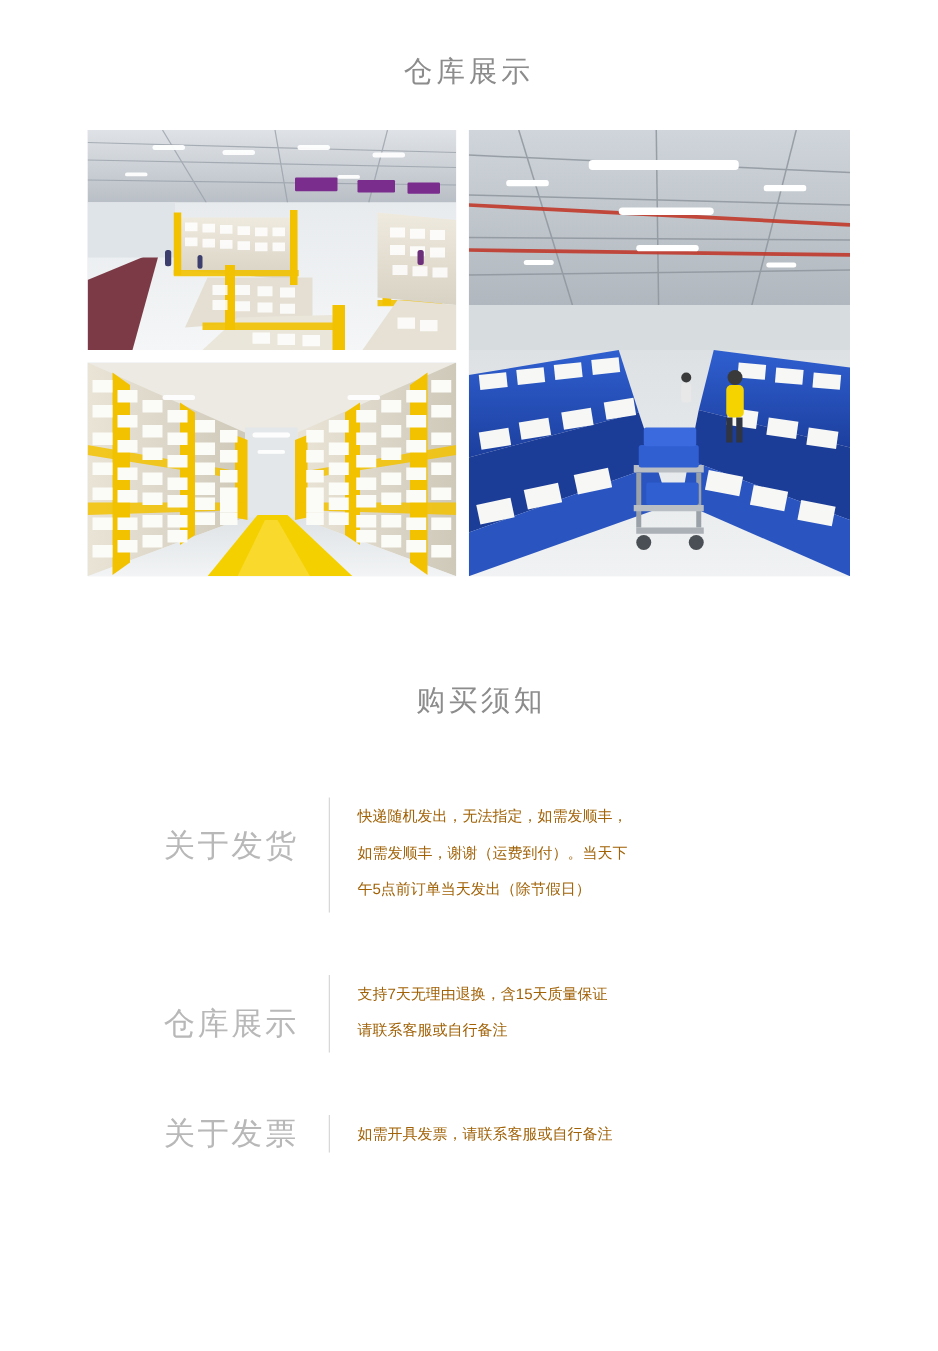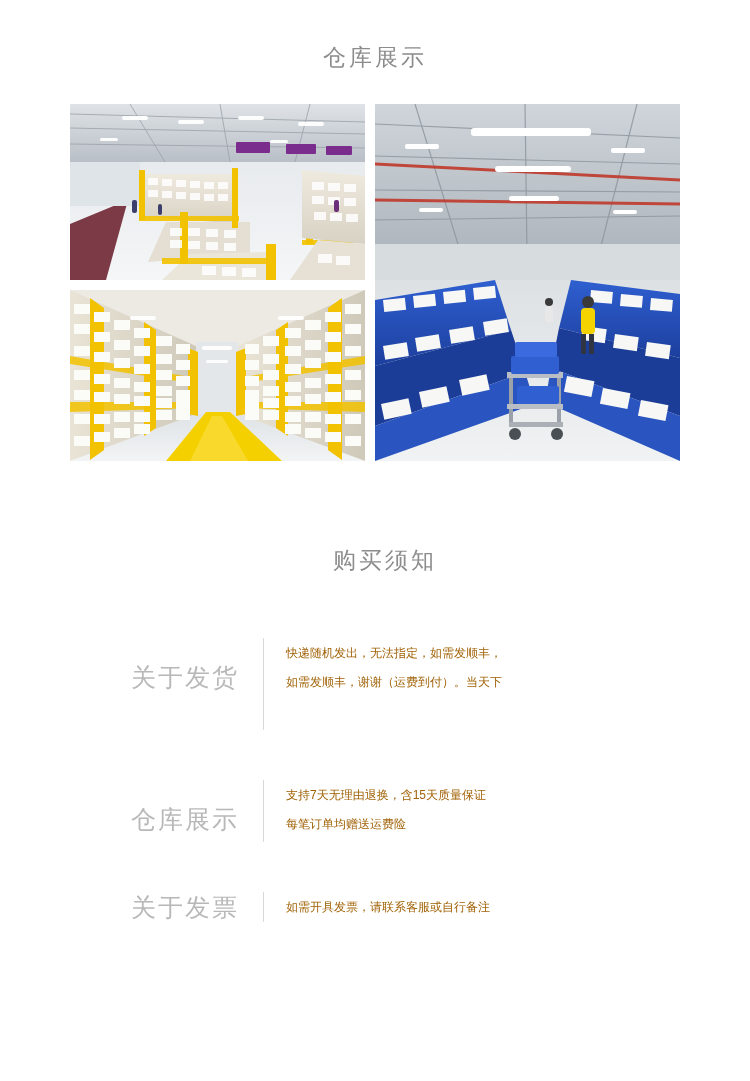--- a/index.html
+++ b/index.html
@@ -483,29 +483,30 @@
     <div class="section-title" id="notice-title">购买须知</div>
 
     <div class="notice-list">
 
       <div class="notice-row row-shipping">
         <div class="notice-label">关于发货</div>
         <div class="notice-divider"></div>
         <div class="notice-text">
           <p>快递随机发出，无法指定，如需发顺丰，</p>
           <p>如需发顺丰，谢谢（运费到付）。当天下</p>
+          <p>午5点前订单当天发出（除节假日）</p>
         </div>
       </div>
 
       <div class="notice-row row-aftersale">
         <div class="notice-label">仓库展示</div>
         <div class="notice-divider"></div>
         <div class="notice-text">
           <p>支持7天无理由退换，含15天质量保证</p>
-          <p>每笔订单均赠送运费险</p>
+          <p>请联系客服或自行备注</p>
         </div>
       </div>
 
       <div class="notice-row row-invoice">
         <div class="notice-label">关于发票</div>
         <div class="notice-divider"></div>
         <div class="notice-text">
           <p>如需开具发票，请联系客服或自行备注</p>
         </div>
       </div>

